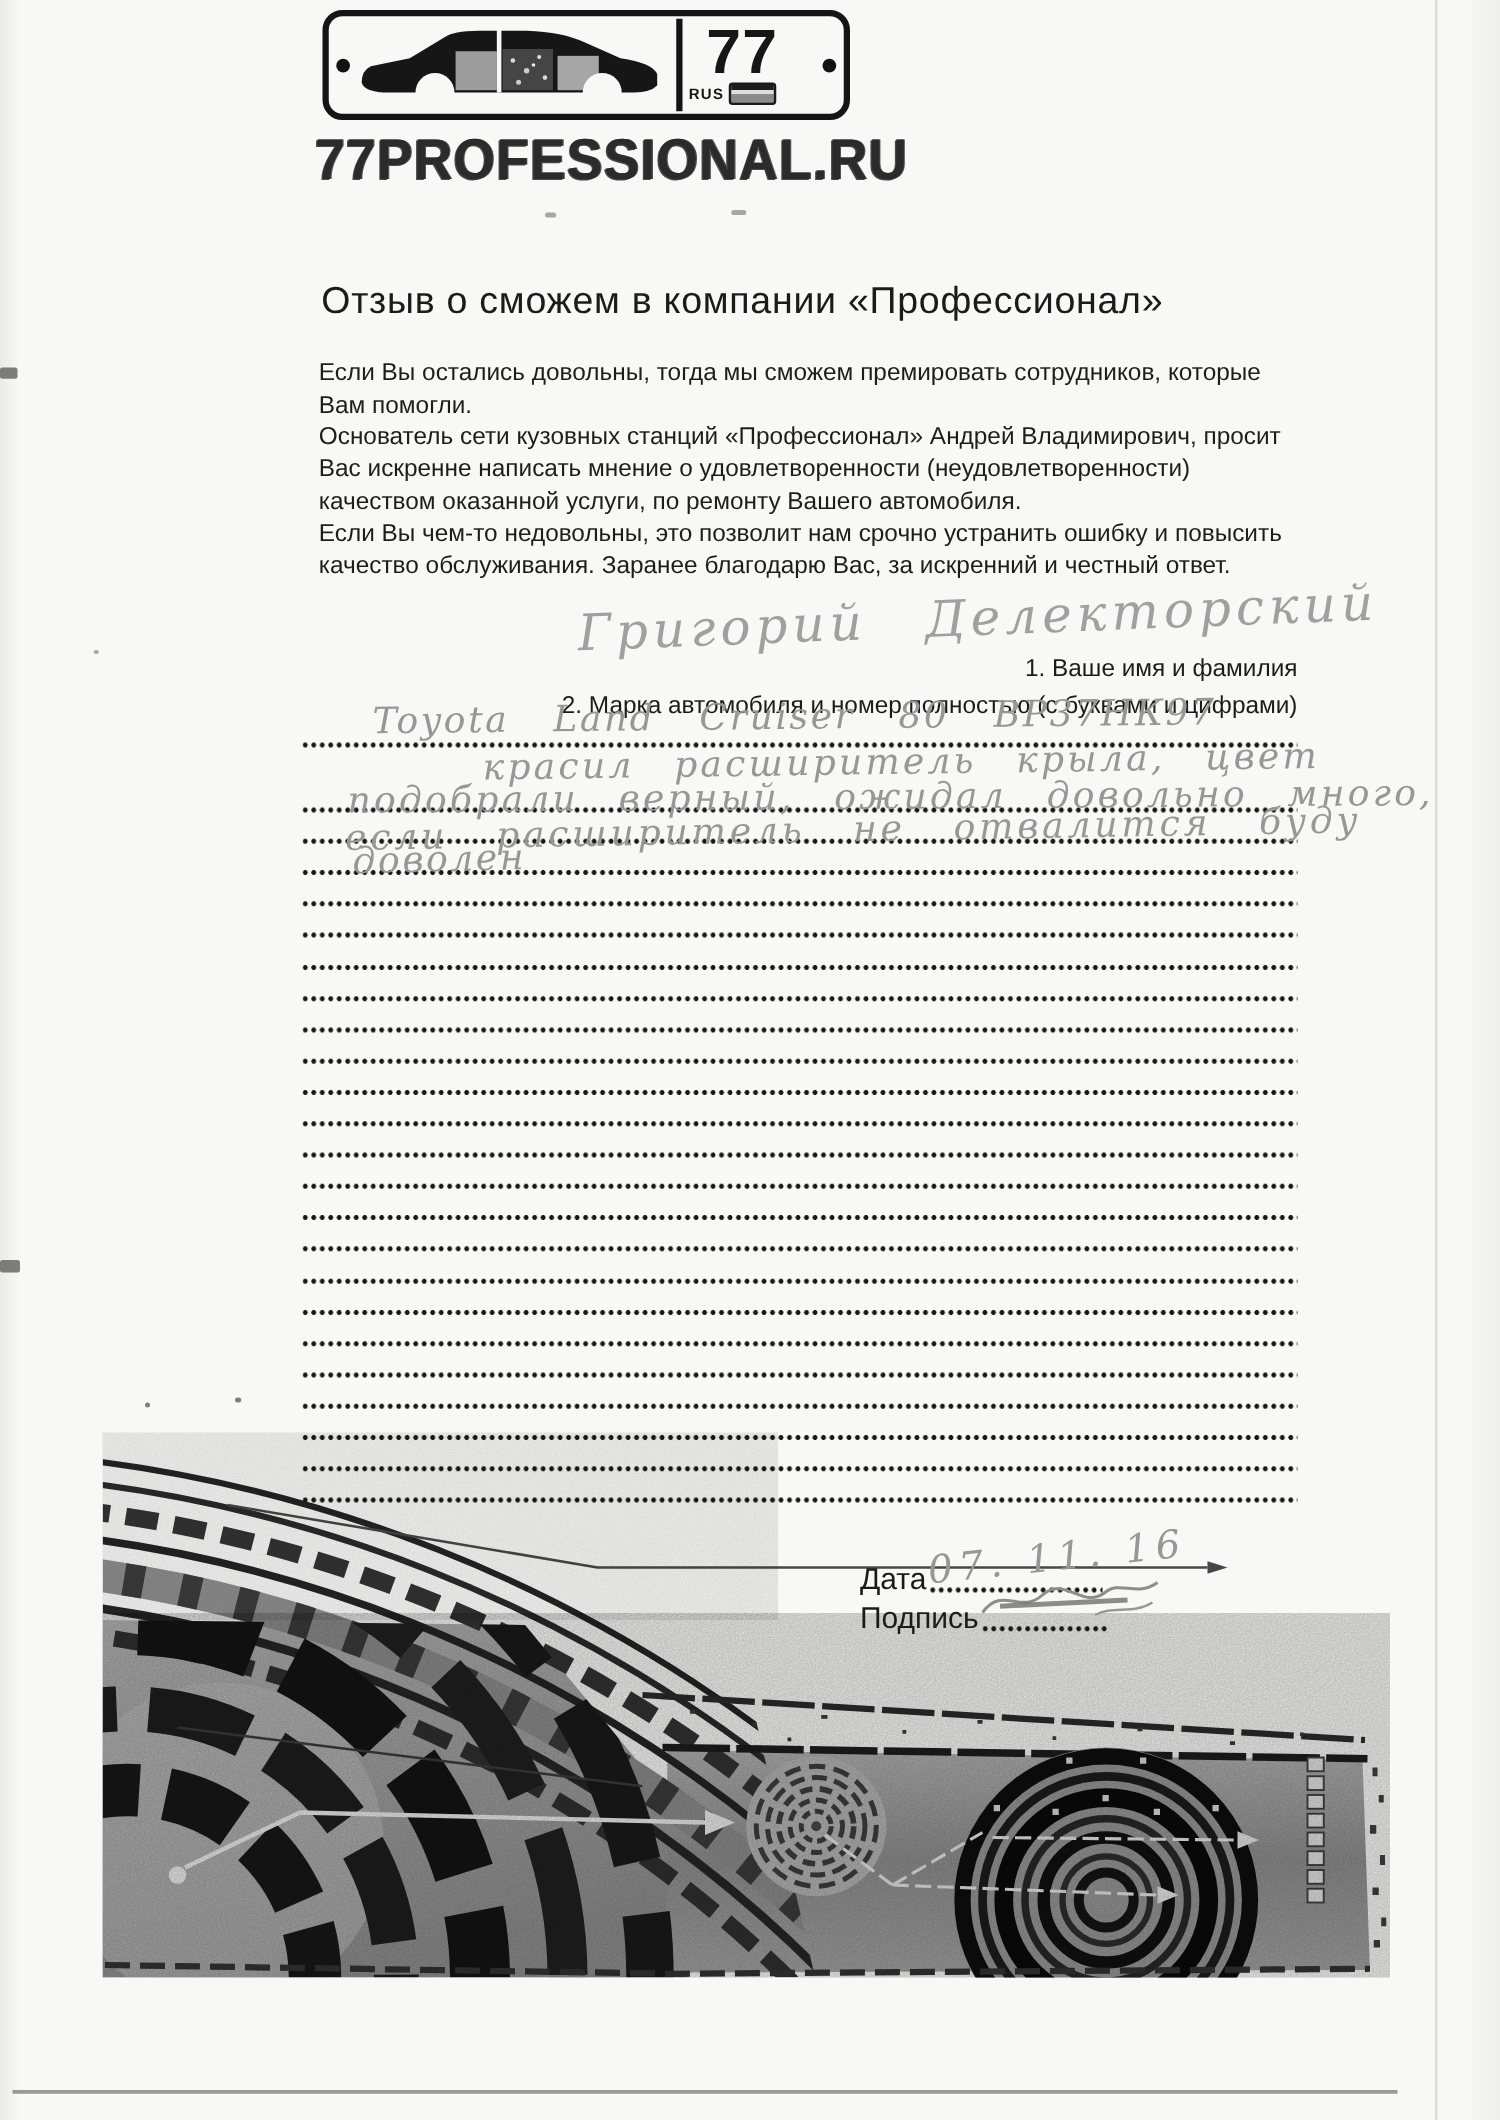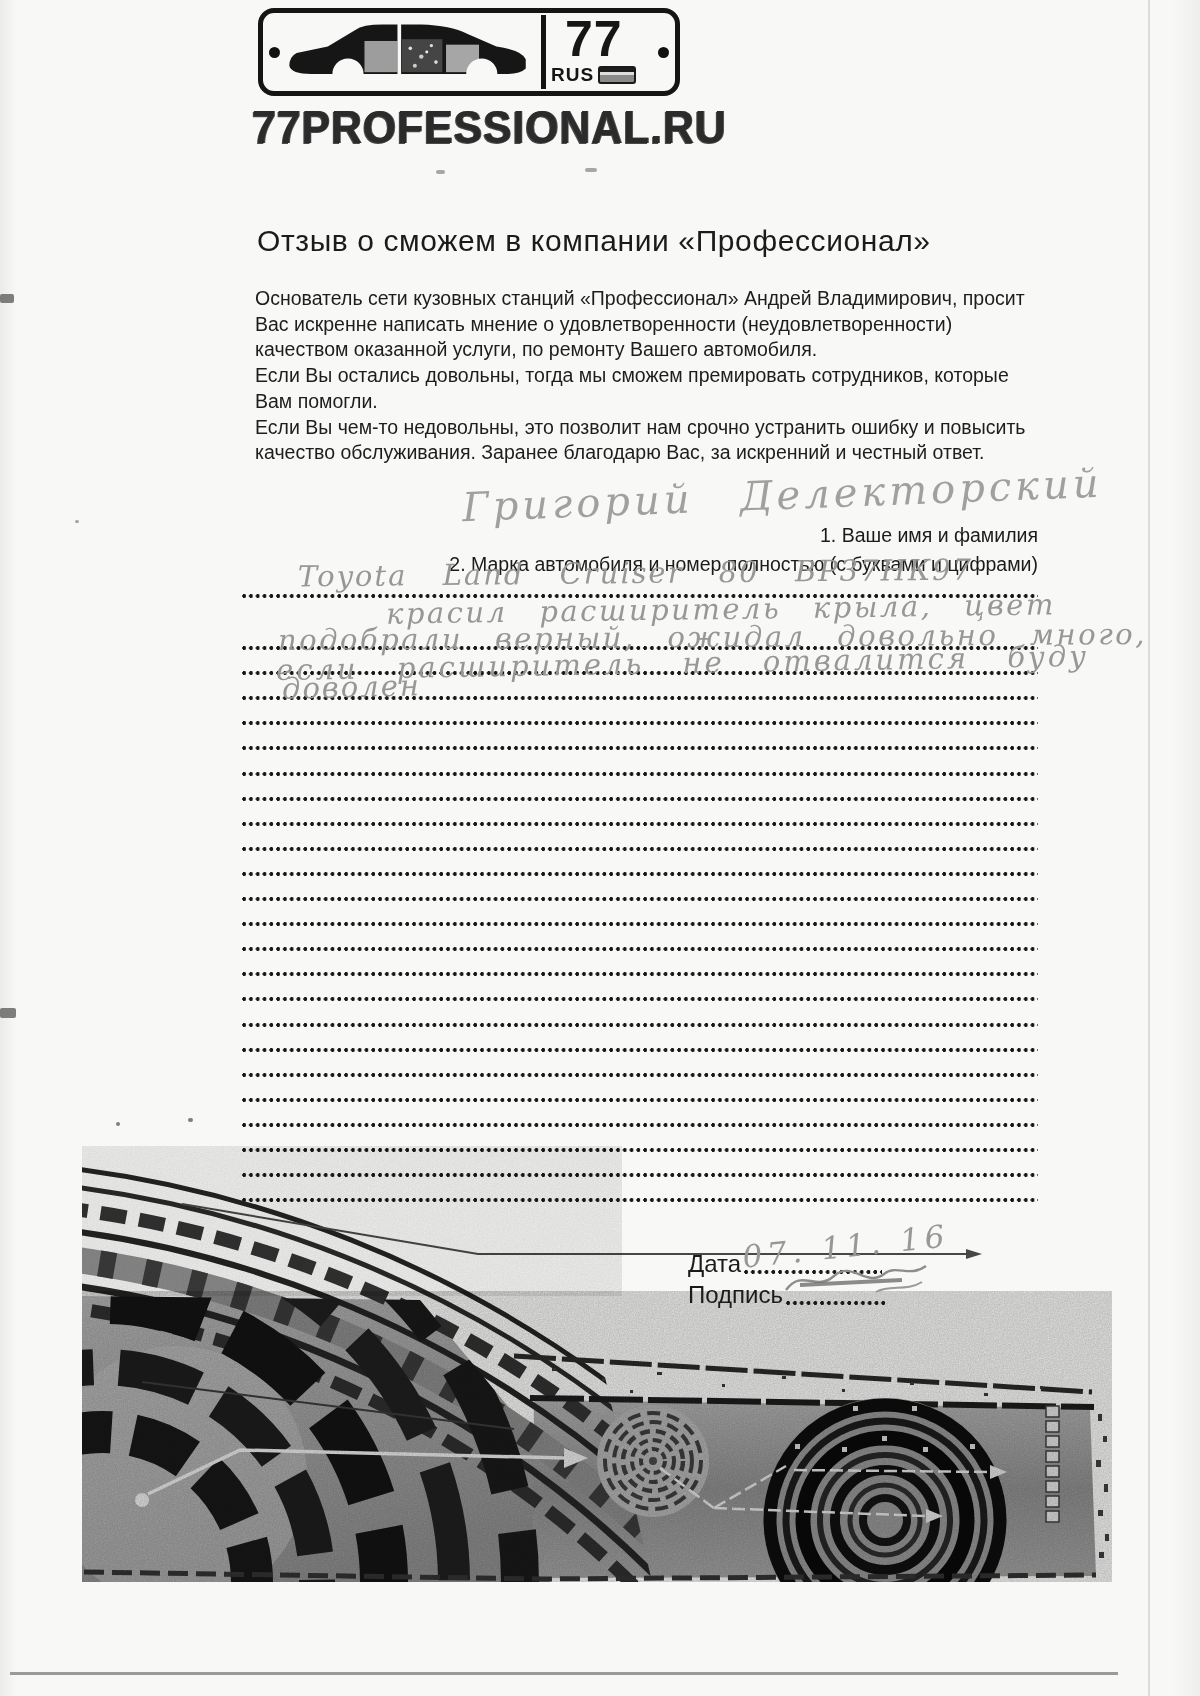--- a/index.html
+++ b/index.html
@@ -12,21 +12,21 @@
   .plate{
     position:absolute;left:258px;top:8px;width:422px;height:88px;box-sizing:border-box;
     border:5px solid #151515;border-radius:16px;display:flex;align-items:center;padding:0 6px;
   }
   .mount-dot{width:11px;height:11px;border-radius:50%;background:#111;flex:0 0 auto;}
   .plate-car{flex:0 0 auto;margin:0 2px;}
   .plate-divider{width:5px;height:74px;background:#141414;margin:0 5px;flex:0 0 auto;}
   .plate-right{flex:0 0 auto;width:88px;}
   .plate-num{font-size:50px;font-weight:700;line-height:0.85;color:#161616;letter-spacing:1px;font-family:"Liberation Sans",sans-serif;margin-left:14px;}
   .plate-rus-row{display:flex;align-items:center;gap:4px;margin-top:3px;}
-  .plate-rus{font-size:19px;font-weight:800;letter-spacing:1px;color:#161616;}
+  .plate-rus{font-size:12px;font-weight:800;letter-spacing:1px;color:#161616;}
   .plate-flag{width:34px;height:14px;border-radius:3px;background:linear-gradient(#1d1d1d 0 4px,#dedede 4px 7px,#8a8a8a 7px 14px);border:2px solid #1a1a1a;}
   .site-name{
     position:absolute;left:252px;top:100px;font-size:46px;font-weight:800;letter-spacing:1px;
     color:#2b2b2b;transform:scaleX(0.93);transform-origin:left top;white-space:nowrap;
     text-shadow:1px 0 0 #555, -1px 1px 0 #4a4a4a;
   }
   
   .doc-title{position:absolute;left:257px;top:224px;font-size:30px;letter-spacing:0.6px;color:#1b1b1b;white-space:nowrap;}
   .intro{position:absolute;left:255px;top:286px;width:790px;font-size:19.5px;line-height:25.7px;color:#1d1d1d;}
   .intro p{margin:0;}
@@ -93,22 +93,22 @@
         <span class="plate-rus">RUS</span>
         <span class="plate-flag"></span>
       </div>
     </div>
     <div class="mount-dot" style="margin-left:auto;"></div>
   </div>
   <div class="site-name">77PROFESSIONAL.RU</div>
 
   <div class="doc-title">Отзыв о сможем в компании «Профессионал»</div>
   <div class="intro">
+    <p>Если Вы остались довольны, тогда мы сможем премировать сотрудников, которые Вам помогли.</p>
     <p>Основатель сети кузовных станций «Профессионал» Андрей Владимирович, просит Вас искренне написать мнение о удовлетворенности (неудовлетворенности) качеством оказанной услуги, по ремонту Вашего автомобиля.</p>
-    <p>Если Вы остались довольны, тогда мы сможем премировать сотрудников, которые Вам помогли.</p>
     <p>Если Вы чем-то недовольны, это позволит нам срочно устранить ошибку и повысить качество обслуживания. Заранее благодарю Вас, за искренний и честный ответ.</p>
   </div>
 
   <div class="fieldrow" style="top:524px;flex-direction:column;">
     <span class="flabel">1. Ваше имя и фамилия</span>
     <span class="dotline"></span>
   </div>
   <div class="fieldrow" style="top:553px;flex-direction:column;">
     <span class="flabel">2. Марка автомобиля и номер полностью (с буквами и цифрами)</span>
     <span class="dotline"></span>

